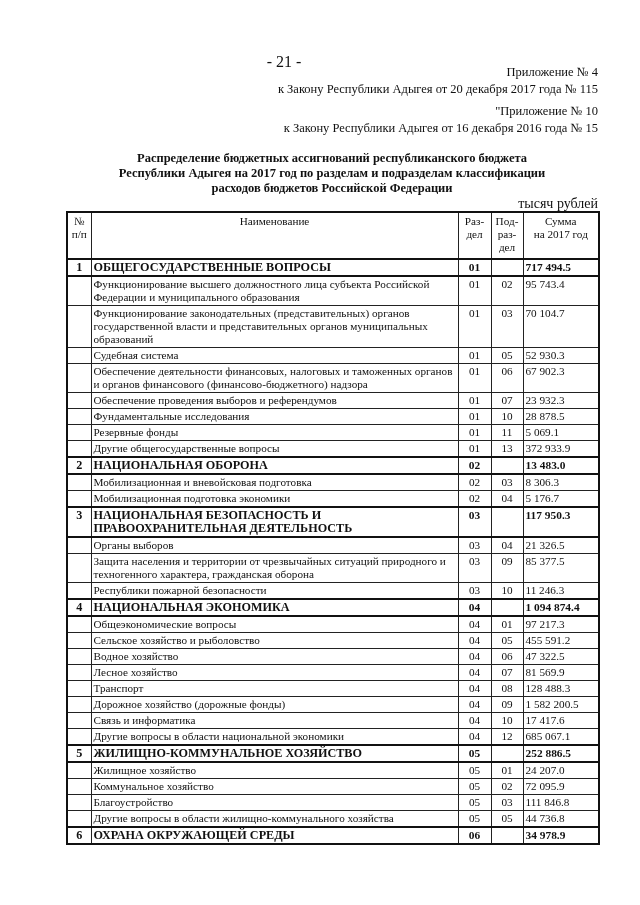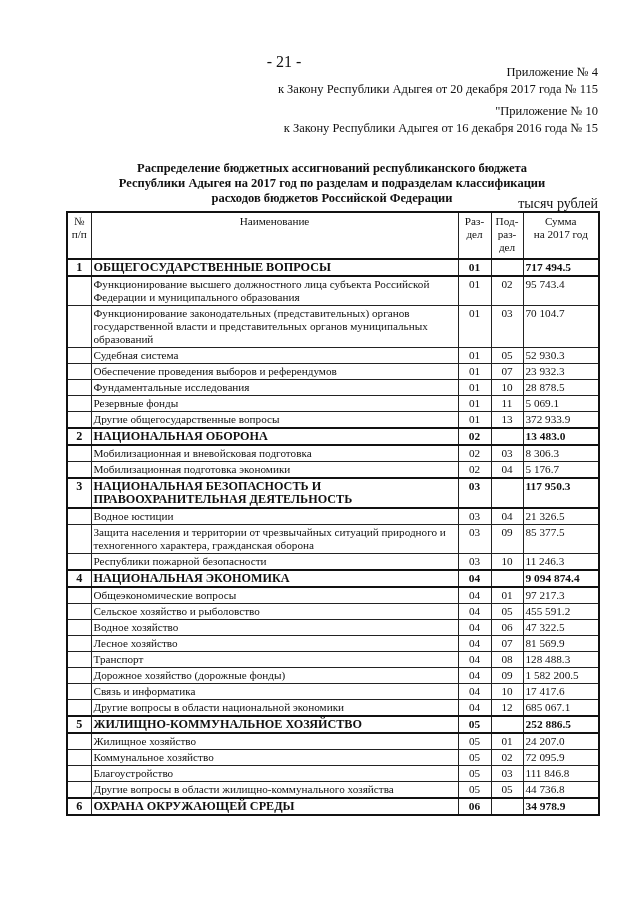--- a/index.html
+++ b/index.html
@@ -2,21 +2,21 @@
 <html><head>
 <meta charset="utf-8">
 <style>
   html, body { margin: 0; padding: 0; background: #ffffff; }
   body { width: 640px; height: 905px; position: relative; overflow: hidden;
          font-family: "Liberation Serif", "DejaVu Serif", serif; color: #111; }
   .page-num { position: absolute; top: 33px; left: 0; width: 568px; text-align: center; font-size: 16px; margin-top: 20px; }
   .appx { position: absolute; right: 42px; text-align: right; font-size: 12.5px; line-height: 17px; }
   .appx1 { top: 64px; }
   .appx2 { top: 103px; }
-  .title { position: absolute; top: 161px; left: 66px; width: 532px; text-align: center;
+  .title { position: absolute; top: 151px; left: 66px; width: 532px; text-align: center;
            font-weight: bold; font-size: 12.5px; line-height: 15px; }
   .units { position: absolute; top: 196px; right: 42px; font-size: 14px; }
   table.budget { position: absolute; top: 211px; left: 66px; width: 532px;
                  border-collapse: collapse; font-size: 11.2px; line-height: 13px; table-layout: fixed; }
   table.budget td, table.budget th { border: 1px solid #222; padding: 1px 2px 1px 2px; vertical-align: top; }
   table.budget th { font-weight: normal; text-align: center; padding-top: 2px; }
   th.hname { font-weight: normal; }
   .c-num { text-align: center; }
   .c-code { text-align: center; }
   .c-sum { text-align: left; padding-right: 1px !important; }
@@ -101,20 +101,27 @@
       </tr>
       <tr>
         <td class="c-num"></td>
         <td class="c-name">Судебная система</td>
         <td class="c-code">01</td>
         <td class="c-code">05</td>
         <td class="c-sum">52 930.3</td>
       </tr>
       <tr>
         <td class="c-num"></td>
+        <td class="c-name">Обеспечение деятельности финансовых, налоговых и таможенных органов и органов финансового (финансово-бюджетного) надзора</td>
+        <td class="c-code">01</td>
+        <td class="c-code">06</td>
+        <td class="c-sum">67 902.3</td>
+      </tr>
+      <tr>
+        <td class="c-num"></td>
         <td class="c-name">Обеспечение проведения выборов и референдумов</td>
         <td class="c-code">01</td>
         <td class="c-code">07</td>
         <td class="c-sum">23 932.3</td>
       </tr>
       <tr>
         <td class="c-num"></td>
         <td class="c-name">Фундаментальные исследования</td>
         <td class="c-code">01</td>
         <td class="c-code">10</td>
@@ -157,21 +164,21 @@
       </tr>
       <tr class="sec">
         <td class="c-num">3</td>
         <td class="c-name">НАЦИОНАЛЬНАЯ БЕЗОПАСНОСТЬ И ПРАВООХРАНИТЕЛЬНАЯ ДЕЯТЕЛЬНОСТЬ</td>
         <td class="c-code">03</td>
         <td class="c-code"></td>
         <td class="c-sum">117 950.3</td>
       </tr>
       <tr>
         <td class="c-num"></td>
-        <td class="c-name">Водное юстиции</td>
+        <td class="c-name">Органы выборов</td>
         <td class="c-code">03</td>
         <td class="c-code">04</td>
         <td class="c-sum">21 326.5</td>
       </tr>
       <tr>
         <td class="c-num"></td>
         <td class="c-name">Защита населения и территории от чрезвычайных ситуаций природного и техногенного характера, гражданская оборона</td>
         <td class="c-code">03</td>
         <td class="c-code">09</td>
         <td class="c-sum">85 377.5</td>
@@ -181,21 +188,21 @@
         <td class="c-name">Республики пожарной безопасности</td>
         <td class="c-code">03</td>
         <td class="c-code">10</td>
         <td class="c-sum">11 246.3</td>
       </tr>
       <tr class="sec">
         <td class="c-num">4</td>
         <td class="c-name">НАЦИОНАЛЬНАЯ ЭКОНОМИКА</td>
         <td class="c-code">04</td>
         <td class="c-code"></td>
-        <td class="c-sum">9 094 874.4</td>
+        <td class="c-sum">1 094 874.4</td>
       </tr>
       <tr>
         <td class="c-num"></td>
         <td class="c-name">Общеэкономические вопросы</td>
         <td class="c-code">04</td>
         <td class="c-code">01</td>
         <td class="c-sum">97 217.3</td>
       </tr>
       <tr>
         <td class="c-num"></td>

